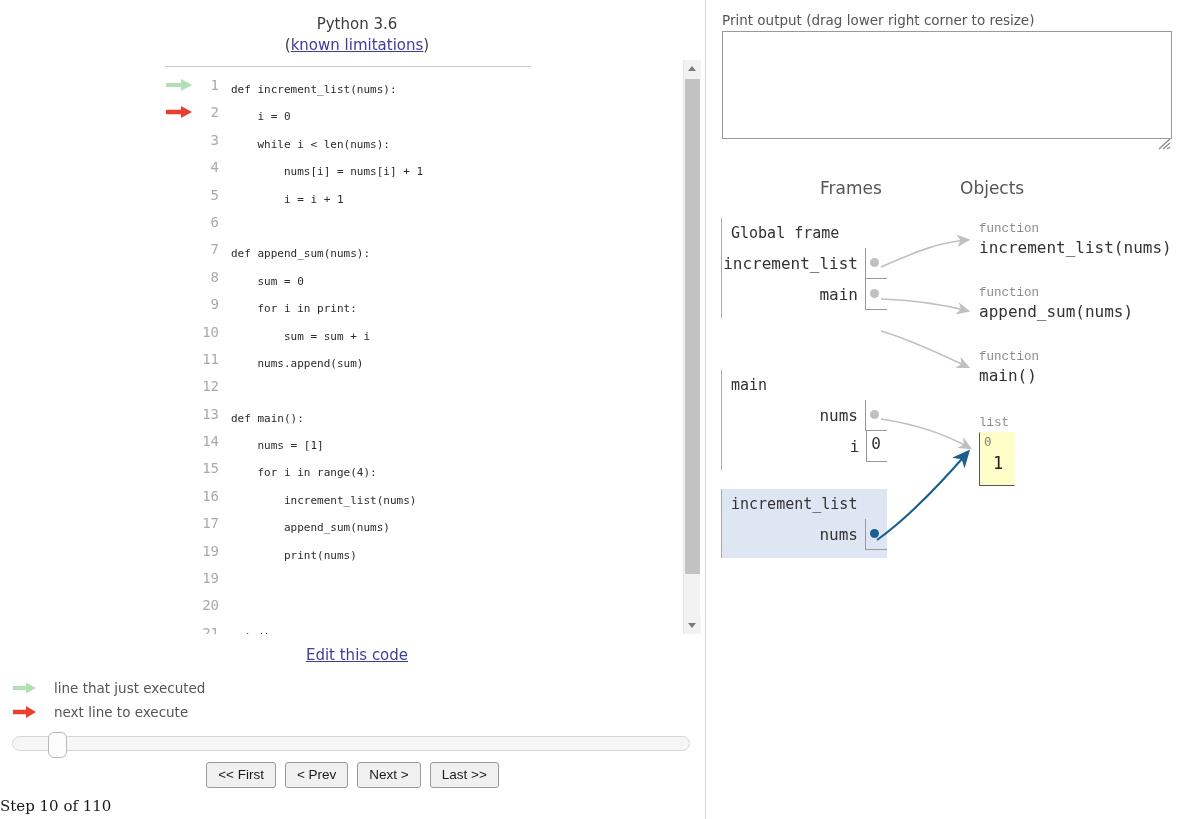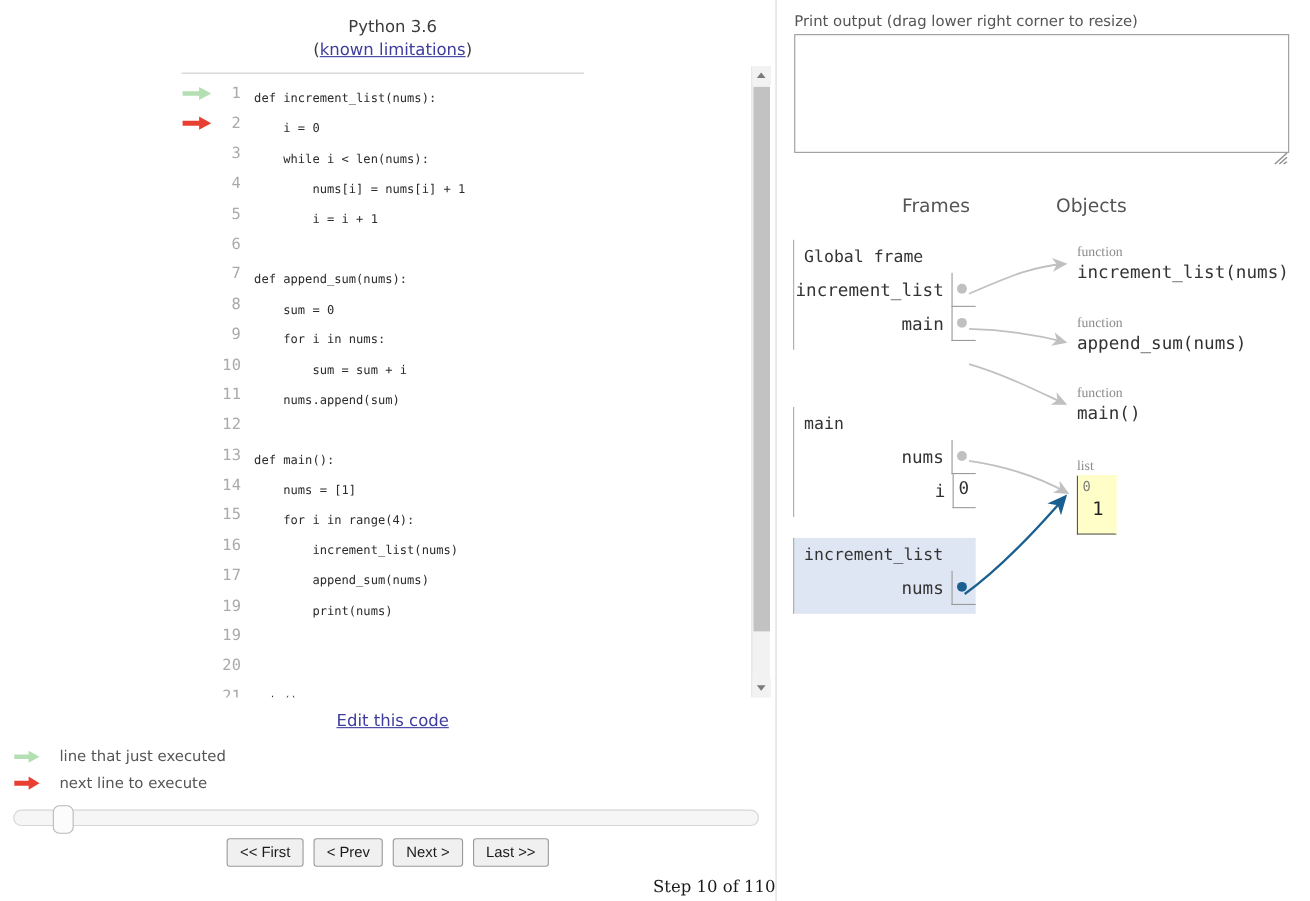--- a/index.html
+++ b/index.html
@@ -123,21 +123,21 @@
     font-size: 13.5px; color: #1a1a1a;
     background: #f0f0f0;
     border: 1px solid #9a9a9a;
     border-radius: 3px;
     padding: 3px 11px 4px 11px;
     line-height: 17px;
     cursor: pointer;
   }
   .step-label {
     position: absolute; left: 0; top: 797px; width: 705px;
-    text-align: right;
+    text-align: left;
     font-family: "DejaVu Serif", serif;
     font-size: 15px; color: #1a1a1a;
   }
 
   
   .print-label {
     position: absolute; left: 722px; top: 12px;
     font-size: 13.5px; color: #555555;
   }
   .print-box {
@@ -201,21 +201,21 @@
     background: #c0c0c0;
   }
   .ptr-dot.blue { background: #1a5f8f; }
 
   
   .obj {
     position: absolute;
   }
   .obj-type {
     font-size: 12.5px; color: #8c8c8c;
-    font-family: Liberation Serif, serif;
+    font-family: Liberation Mono, monospace;
     line-height: 15px;
   }
   .obj-body {
     font-family: "DejaVu Sans Mono", monospace;
     font-size: 16px; color: #333333; line-height: 22px;
   }
 
   
   .list-obj { position: absolute; left: 979px; top: 416px; }
   .list-obj .obj-type { margin-bottom: 1px; }
@@ -267,21 +267,21 @@
       <div class="code-line"><svg class="gutter-arrow" width="34" height="18">
           <line x1="1" y1="9" x2="18" y2="9" stroke="#e93f33" stroke-width="4.5"></line>
           <polygon points="16,3 27,9 16,15" fill="#e93f33"></polygon>
         </svg><span class="lineno">2</span><span class="codetext">    i = 0</span></div>
       <div class="code-line"><span class="lineno">3</span><span class="codetext">    while i &lt; len(nums):</span></div>
       <div class="code-line"><span class="lineno">4</span><span class="codetext">        nums[i] = nums[i] + 1</span></div>
       <div class="code-line"><span class="lineno">5</span><span class="codetext">        i = i + 1</span></div>
       <div class="code-line"><span class="lineno">6</span><span class="codetext"></span></div>
       <div class="code-line"><span class="lineno">7</span><span class="codetext">def append_sum(nums):</span></div>
       <div class="code-line"><span class="lineno">8</span><span class="codetext">    sum = 0</span></div>
-      <div class="code-line"><span class="lineno">9</span><span class="codetext">    for i in nums:</span></div>
+      <div class="code-line"><span class="lineno">9</span><span class="codetext">    for i in print:</span></div>
       <div class="code-line"><span class="lineno">10</span><span class="codetext">        sum = sum + i</span></div>
       <div class="code-line"><span class="lineno">11</span><span class="codetext">    nums.append(sum)</span></div>
       <div class="code-line"><span class="lineno">12</span><span class="codetext"></span></div>
       <div class="code-line"><span class="lineno">13</span><span class="codetext">def main():</span></div>
       <div class="code-line"><span class="lineno">14</span><span class="codetext">    nums = [1]</span></div>
       <div class="code-line"><span class="lineno">15</span><span class="codetext">    for i in range(4):</span></div>
       <div class="code-line"><span class="lineno">16</span><span class="codetext">        increment_list(nums)</span></div>
       <div class="code-line"><span class="lineno">17</span><span class="codetext">        append_sum(nums)</span></div>
       <div class="code-line"><span class="lineno">19</span><span class="codetext">        print(nums)</span></div>
       <div class="code-line"><span class="lineno">19</span><span class="codetext"></span></div>

